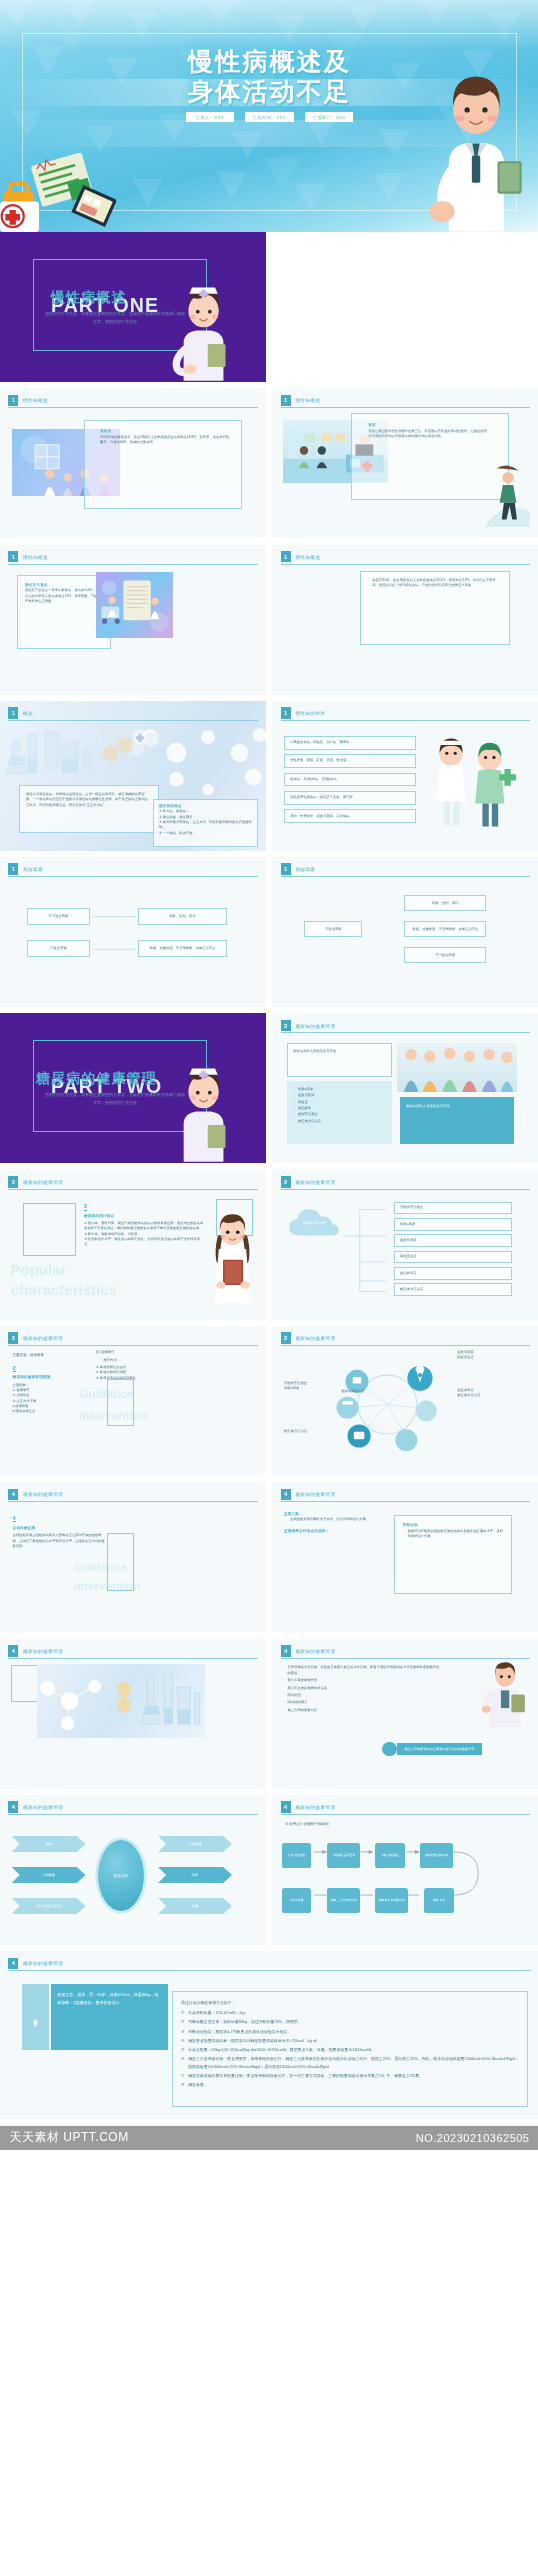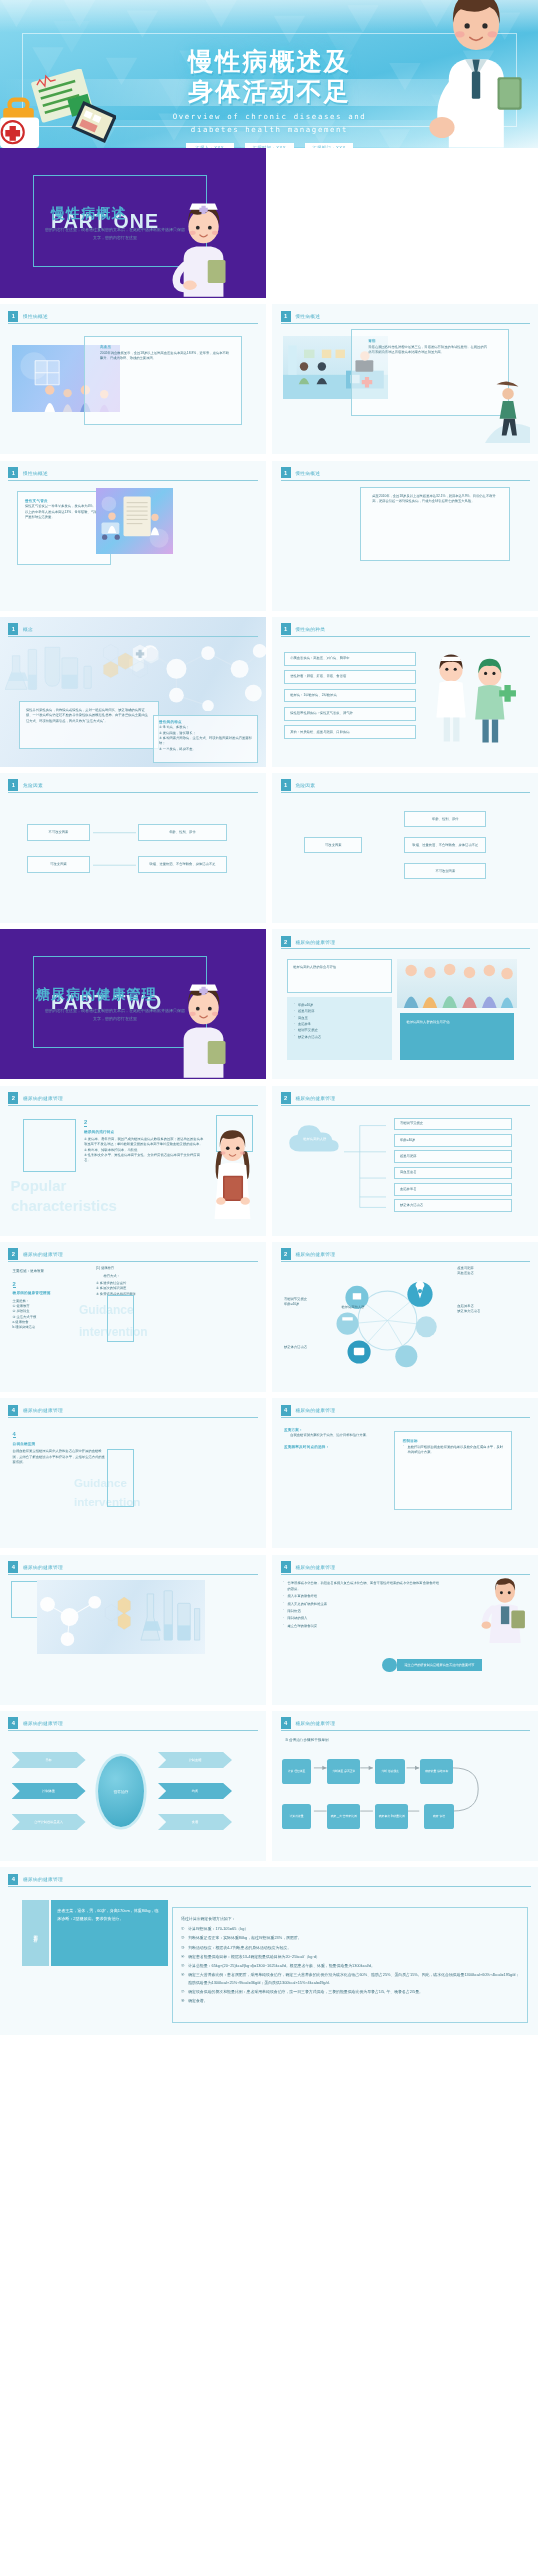--- a/index.html
+++ b/index.html
@@ -8,21 +8,21 @@
   body {
     width:539px;
     font-family:"Liberation Sans","DejaVu Sans",sans-serif;
     color:#2b6e80;
     -webkit-font-smoothing:antialiased;
   }
   .page { width:539px; position:relative; }
 
   
   .hero {
-    position:relative; width:539px; height:148px; overflow:hidden;
+    position:relative; width:539px; height:232px; overflow:hidden;
     background:
       linear-gradient(180deg, rgba(255,255,255,.55) 0%, rgba(255,255,255,0) 22%),
       linear-gradient(165deg,#8ddaf0 0%, #6ecbe8 35%, #55c0e2 60%, #9fe0f2 85%, #eaf8fc 100%);
   }
   .hero .band {
     position:absolute; left:0; right:0; height:27px;
     background:linear-gradient(90deg, rgba(255,255,255,.0), rgba(255,255,255,.45), rgba(255,255,255,.0));
   }
   .hero-frame {
     position:absolute; left:22px; top:33px; right:22px; bottom:21px;
@@ -233,24 +233,20 @@
         <rect x="170" y="88" width="14" height="12" fill="#ffffff"></rect>
         <rect x="152" y="106" width="32" height="14" fill="#e48b82"></rect>
       </g>
     </svg>
 
     <div class="hero-inner">
       <h1>
         <span>慢性病概述及</span><br>
         <span>身体活动不足</span>
       </h1>
-      <div class="sub">
-        <span>Overview of chronic diseases and</span><br>
-        <span>diabetes health management</span>
-      </div>
       <div class="hero-tags">
         <span>汇报人：XXX</span>
         <span>汇报时间：XXX</span>
         <span>汇报部门：XXX</span>
       </div>
     </div>
   </div>
 
   <div class="grid">
 
@@ -1005,15 +1001,19 @@
           <div class="li">
               <span class="mk">⑧</span>
               <span>确定食谱。</span>
             </div>
         </div>
       </div>
     </div>
 
   </div>
 
+  <div class="footer">
+    <span class="brand">天天素材 UPTT.COM</span>
+    <span class="no">NO.20230210362505</span>
+  </div>
 
 </div>
 
 
 </body></html>

